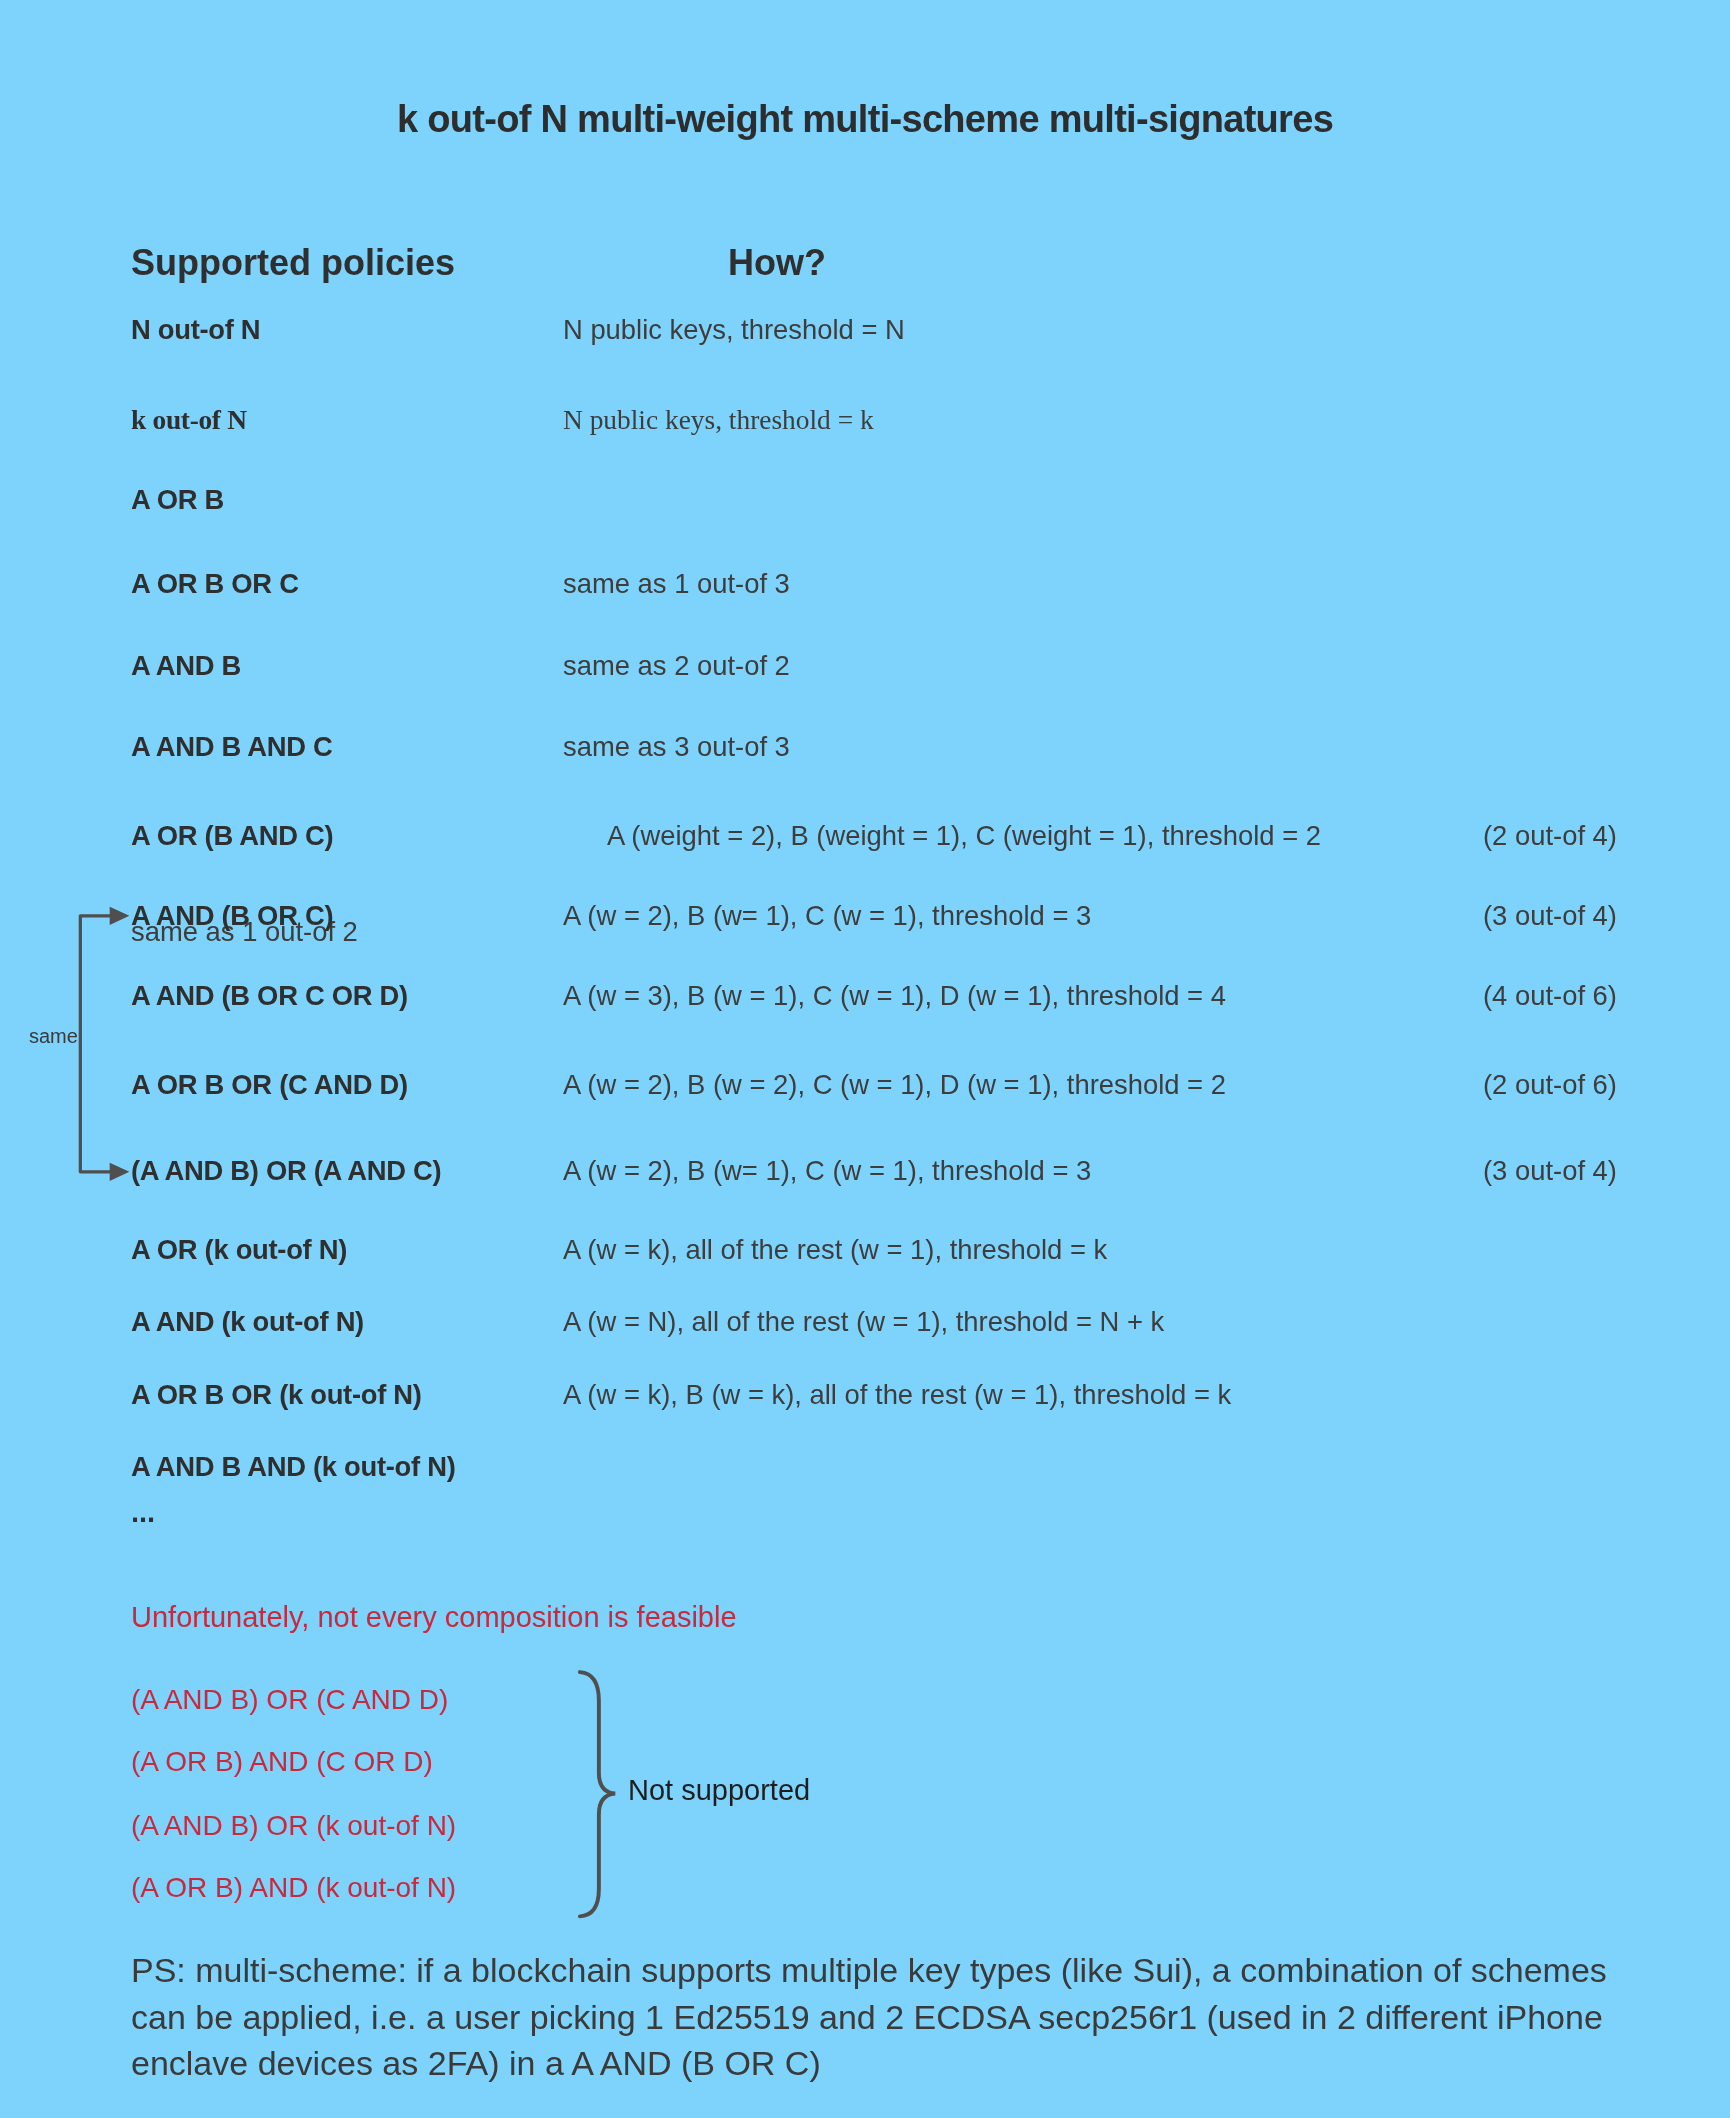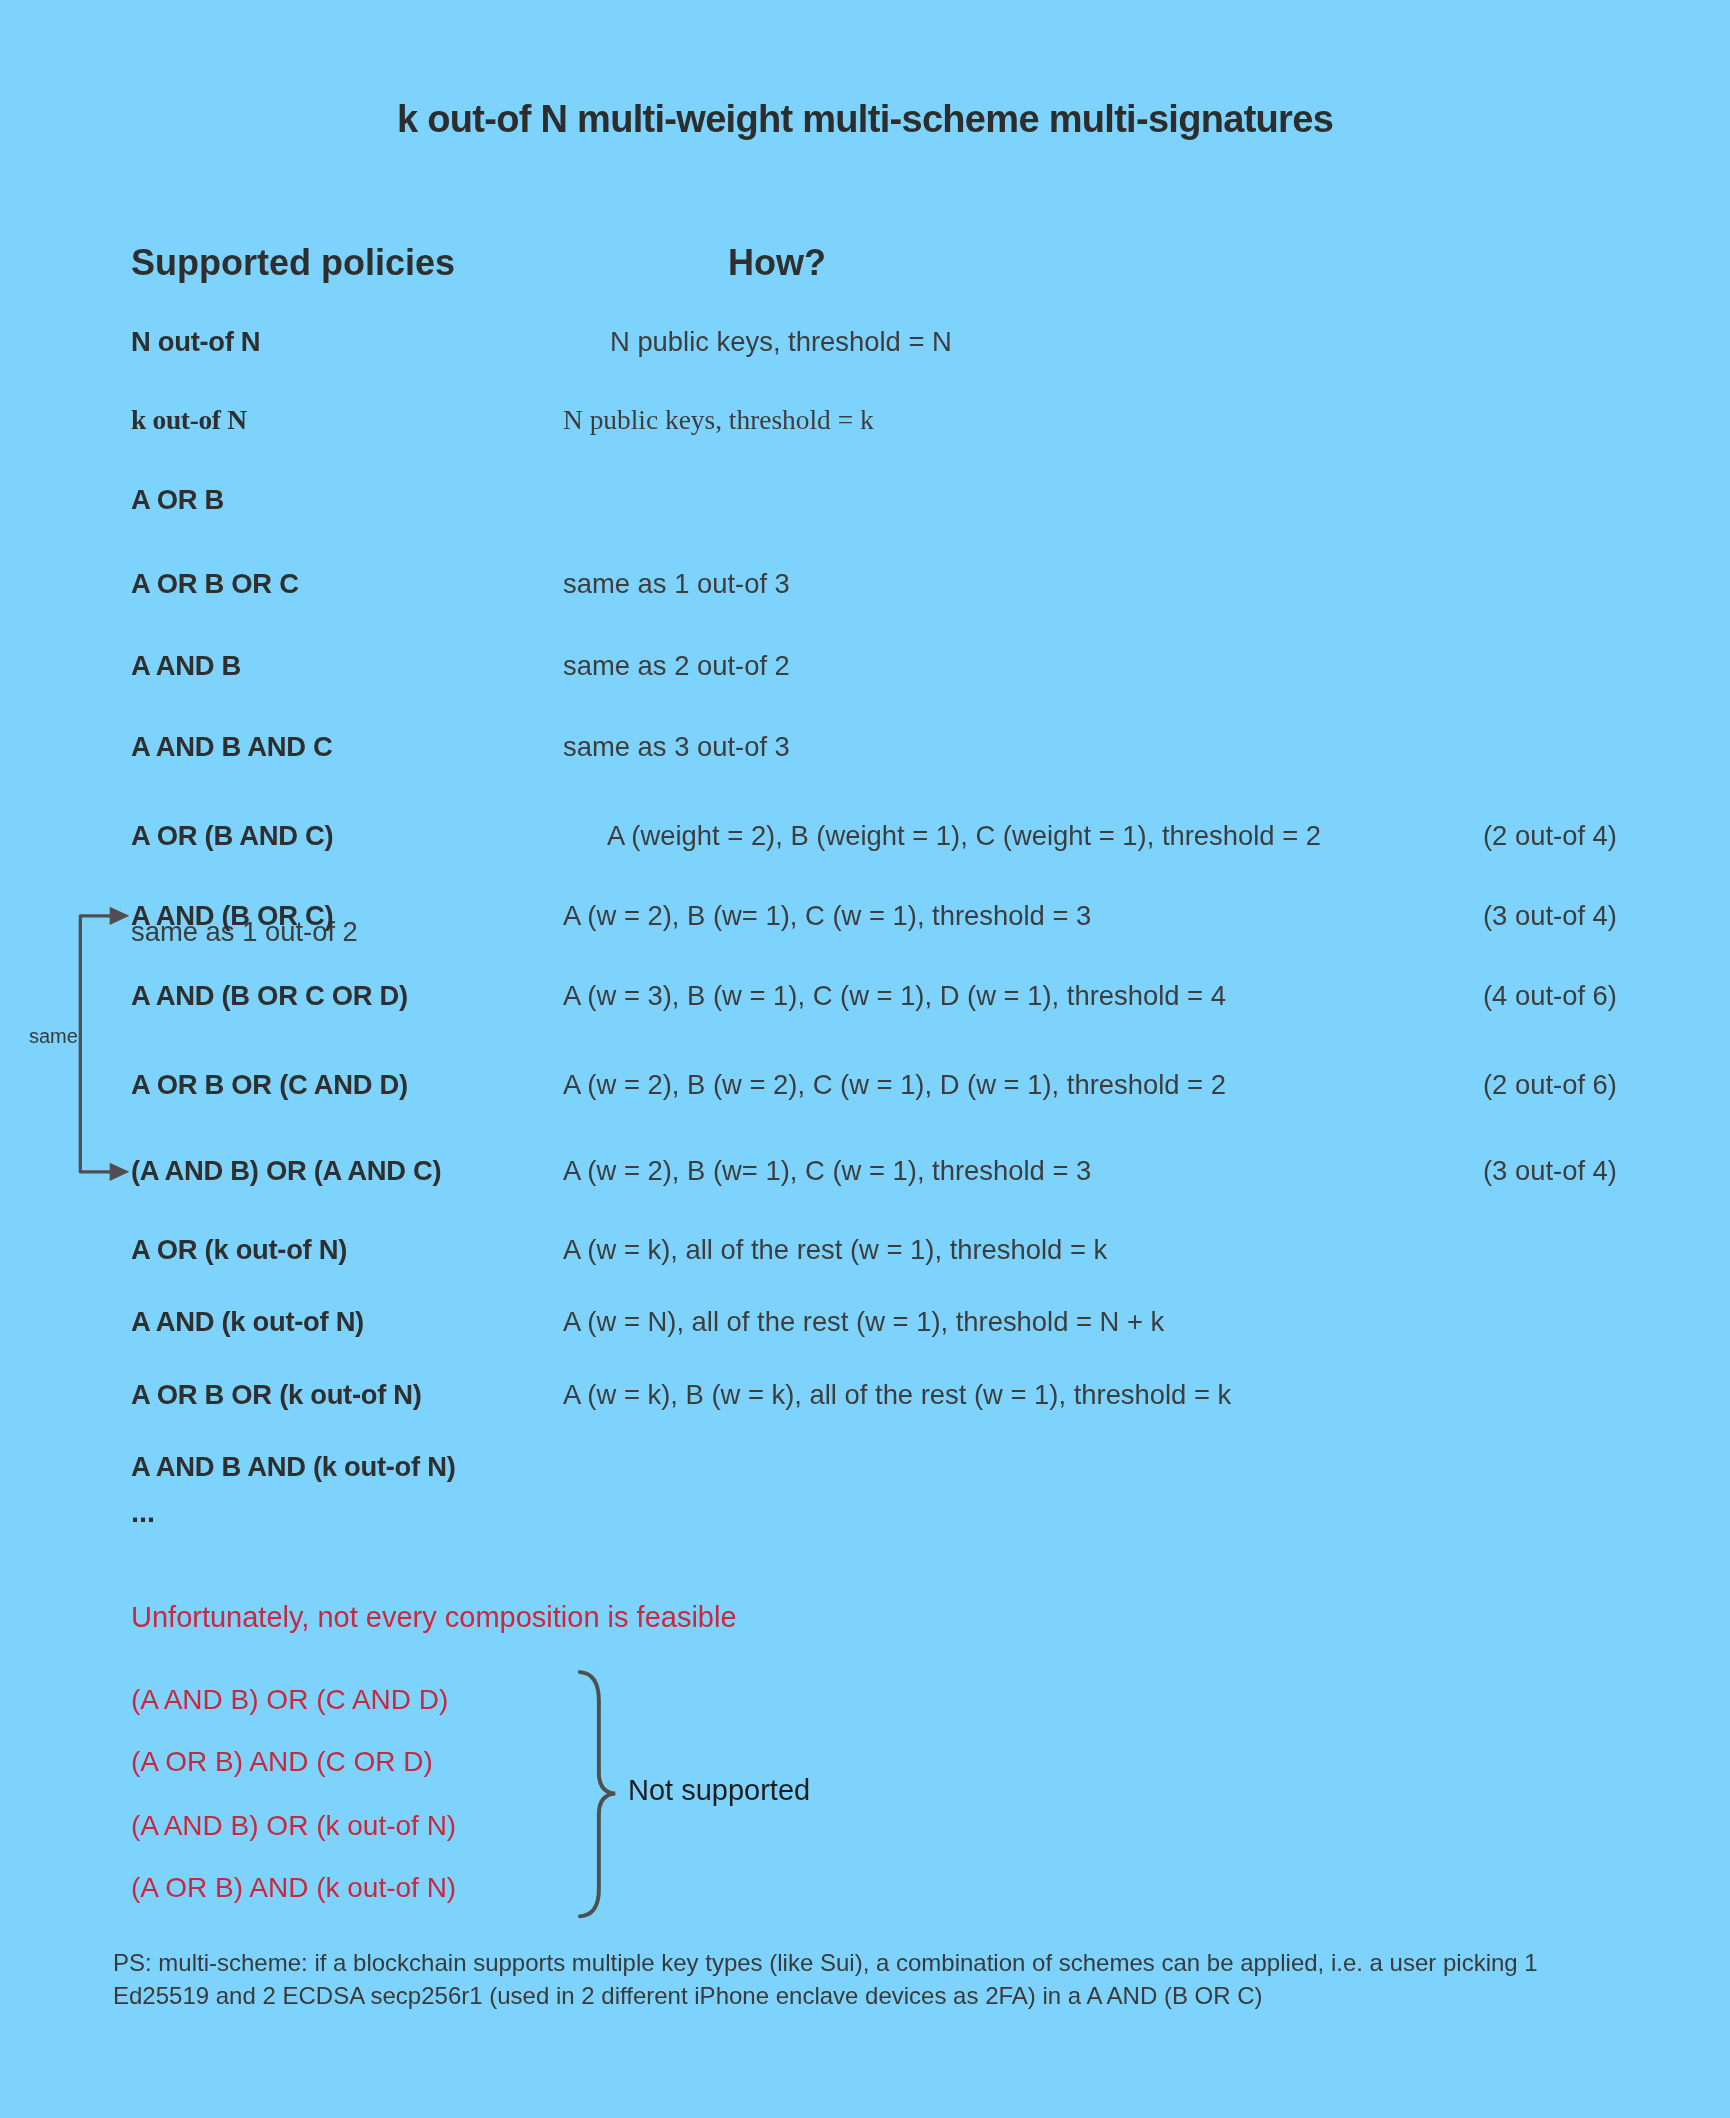--- a/index.html
+++ b/index.html
@@ -13,36 +13,36 @@
   .row{position:absolute;left:131px;width:1541px;display:flex;align-items:flex-start;}
   .cell-policy{width:432px;flex:0 0 432px;font-size:27.4px;font-weight:bold;color:#2f2f2f;
                letter-spacing:-0.3px;white-space:nowrap;}
   .cell-how{flex:1 1 auto;font-size:27.4px;color:#3d3d3d;white-space:nowrap;}
   .cell-note{flex:0 0 189px;text-align:left;font-size:27.4px;color:#3d3d3d;white-space:nowrap;}
   .ellipsis{position:absolute;left:131px;top:1496px;font-size:29px;color:#2f2f2f;font-weight:bold;}
   .warn-heading{position:absolute;left:131px;top:1601px;font-size:29px;}
   .warn-item{position:absolute;left:131px;font-size:28px;white-space:nowrap;}
   .not-supported{position:absolute;left:628px;top:1774px;font-size:29px;color:#1e1e1e;}
   .same-label{position:absolute;left:29px;top:1025px;font-size:20px;color:#3a3a3a;}
-  .footnote{position:absolute;left:113px;top:1947px;width:1502px;font-size:24px;
+  .footnote{position:absolute;left:131px;top:1947px;width:1502px;font-size:34px;
             line-height:1.37;color:#3a3a3a;}
   svg.overlay{position:absolute;left:0;top:0;width:1730px;height:2119px;pointer-events:none;}
 </style>
 </head>
 <body>
 
 <div id="page">
 
   <div class="title">k out-of N multi-weight multi-scheme multi-signatures</div>
 
   <div class="col-header" id="hdr-policies">Supported policies</div>
   <div class="col-header" id="hdr-how">How?</div>
 
   <div id="rows-host">
-      <div class="row" style="top: 326px; gap: 47px;">
+      <div class="row" style="top: 314px;">
         <div class="cell-policy">N out-of N</div>
         <div class="cell-how">N public keys, threshold = N</div>
         <div class="cell-note"></div>
       </div>
       <div class="row" style="top: 405px; font-family: Liberation Serif, serif;">
         <div class="cell-policy">k out-of N</div>
         <div class="cell-how">N public keys, threshold = k</div>
         <div class="cell-note"></div>
       </div>
       <div class="row" style="top: 484px; flex-direction: column;">

